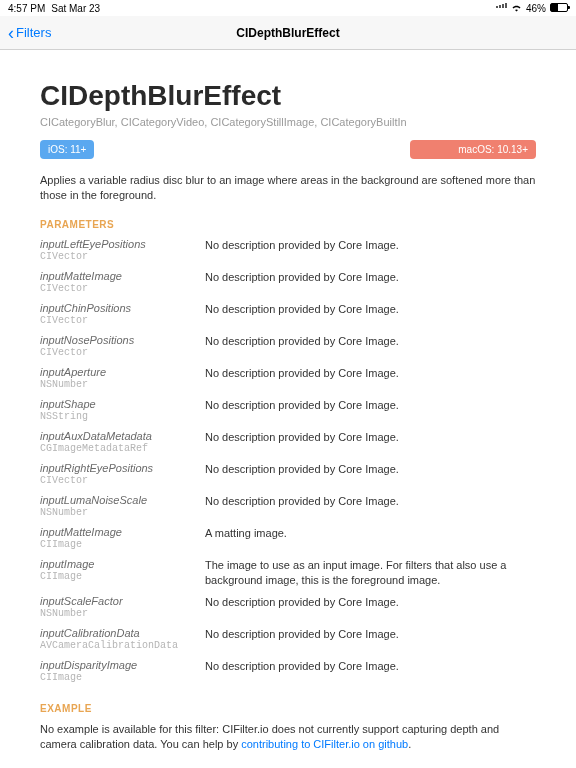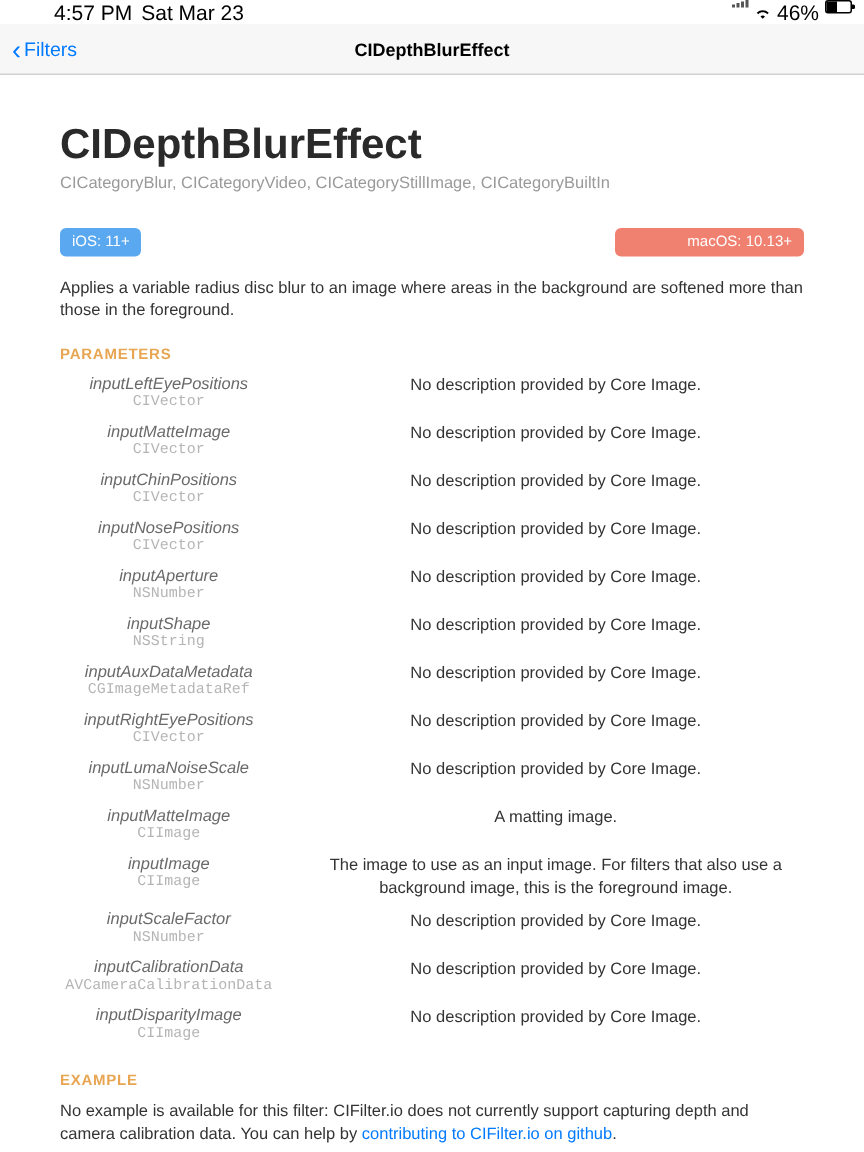--- a/index.html
+++ b/index.html
@@ -11,24 +11,23 @@
       overflow: hidden;
       font-size: 13px;
       color: #000;
     }
     .status-bar {
       height: 16px;
       display: flex;
       justify-content: space-between;
       align-items: center;
       padding: 0 8px;
-      font-size: 14px;
+      font-size: 10px;
       font-weight: 500;
       color: #000;
-      margin-left: 28px;
     }
     .status-left { display: flex; gap: 6px; }
     .status-right { display: flex; align-items: flex-start; gap: 4px; }
     .nav-bar {
       height: 34px;
       background: #f7f7f7;
       border-bottom: 1px solid #d1d1d1;
       display: flex;
       align-items: center;
       position: relative;
@@ -59,21 +58,21 @@
     }
     .page-title {
       font-size: 28px;
       font-weight: 700;
       color: #2a2a2a;
       margin-bottom: 4px;
     }
     .categories {
       font-size: 11px;
       color: #9a9a9a;
-      margin-bottom: 24px;
+      margin-bottom: 12px;
     }
     .badges {
       display: flex;
       justify-content: space-between;
       gap: 5px;
       margin-bottom: 14px;
     }
     .badge {
       color: #fff;
       font-size: 10px;
@@ -95,21 +94,20 @@
       color: #e8a552;
       letter-spacing: 0.5px;
       margin-bottom: 8px;
     }
     .params-table {
       display: grid;
       grid-template-columns: 145px 1fr;
       column-gap: 20px;
       row-gap: 8px;
       margin-bottom: 20px;
-      text-align: center;
     }
     .param-left { }
     .param-name {
       font-size: 11px;
       font-style: italic;
       color: #6a6a6a;
       margin-bottom: 1px;
     }
     .param-type {
       font-size: 10px;

